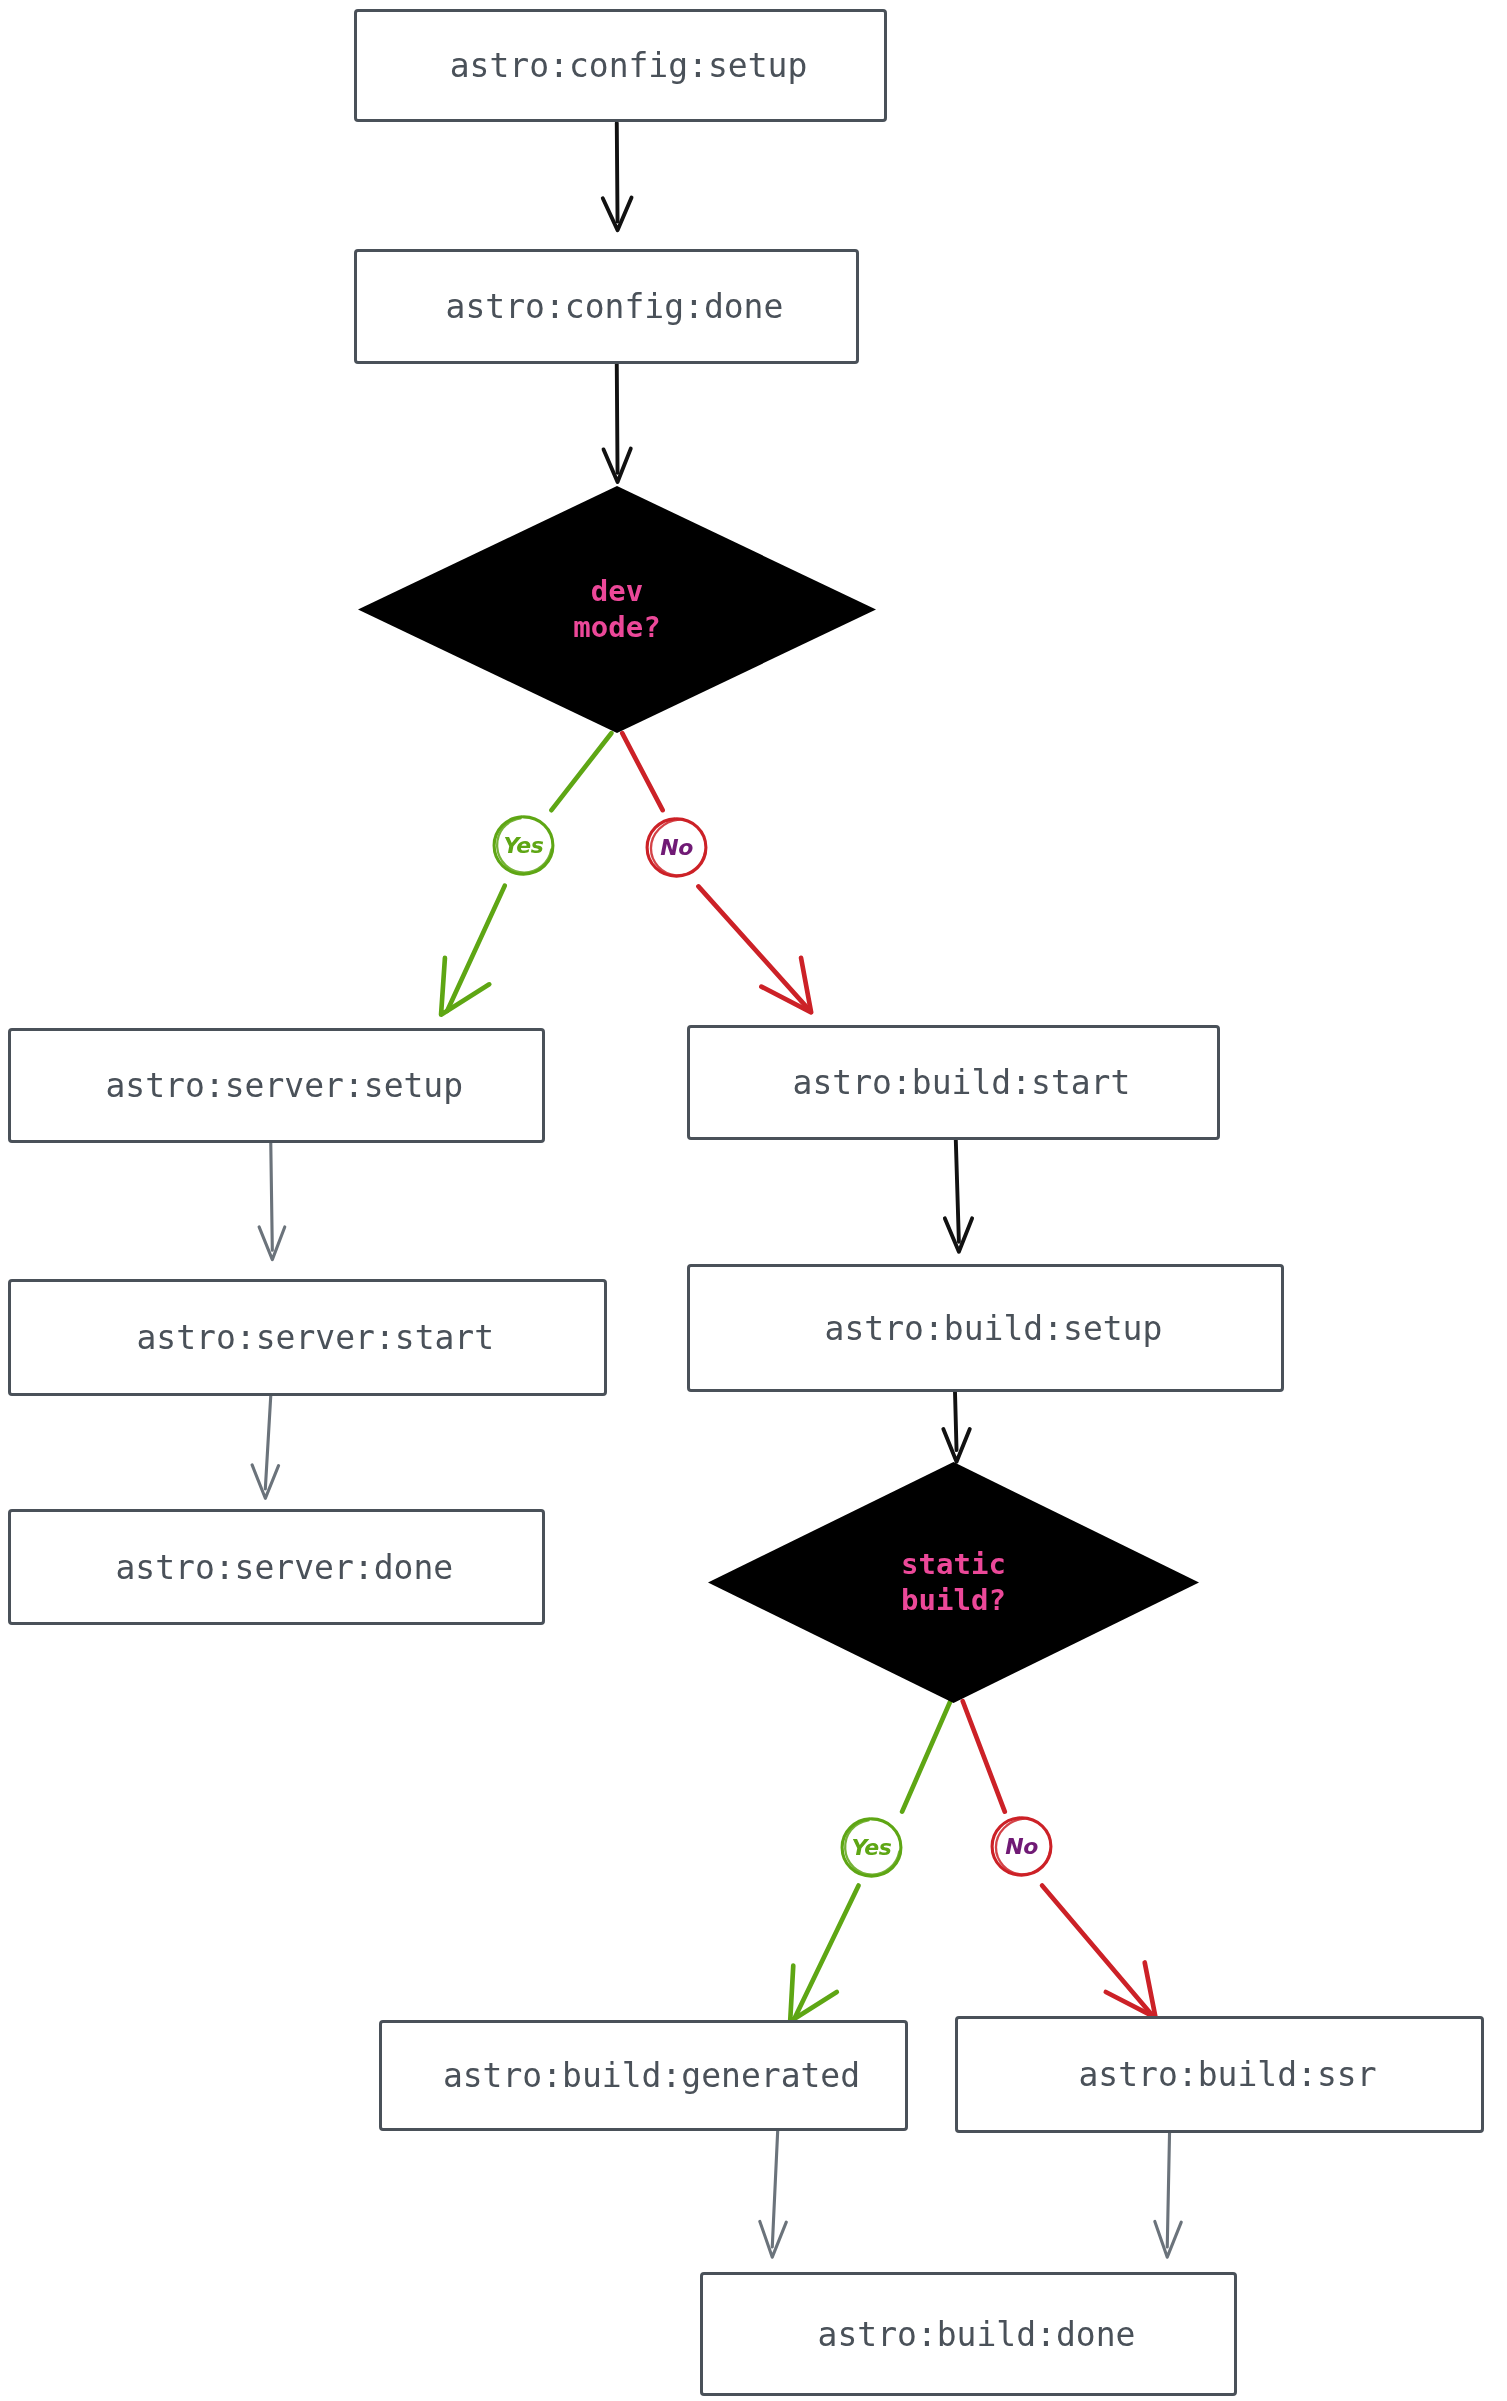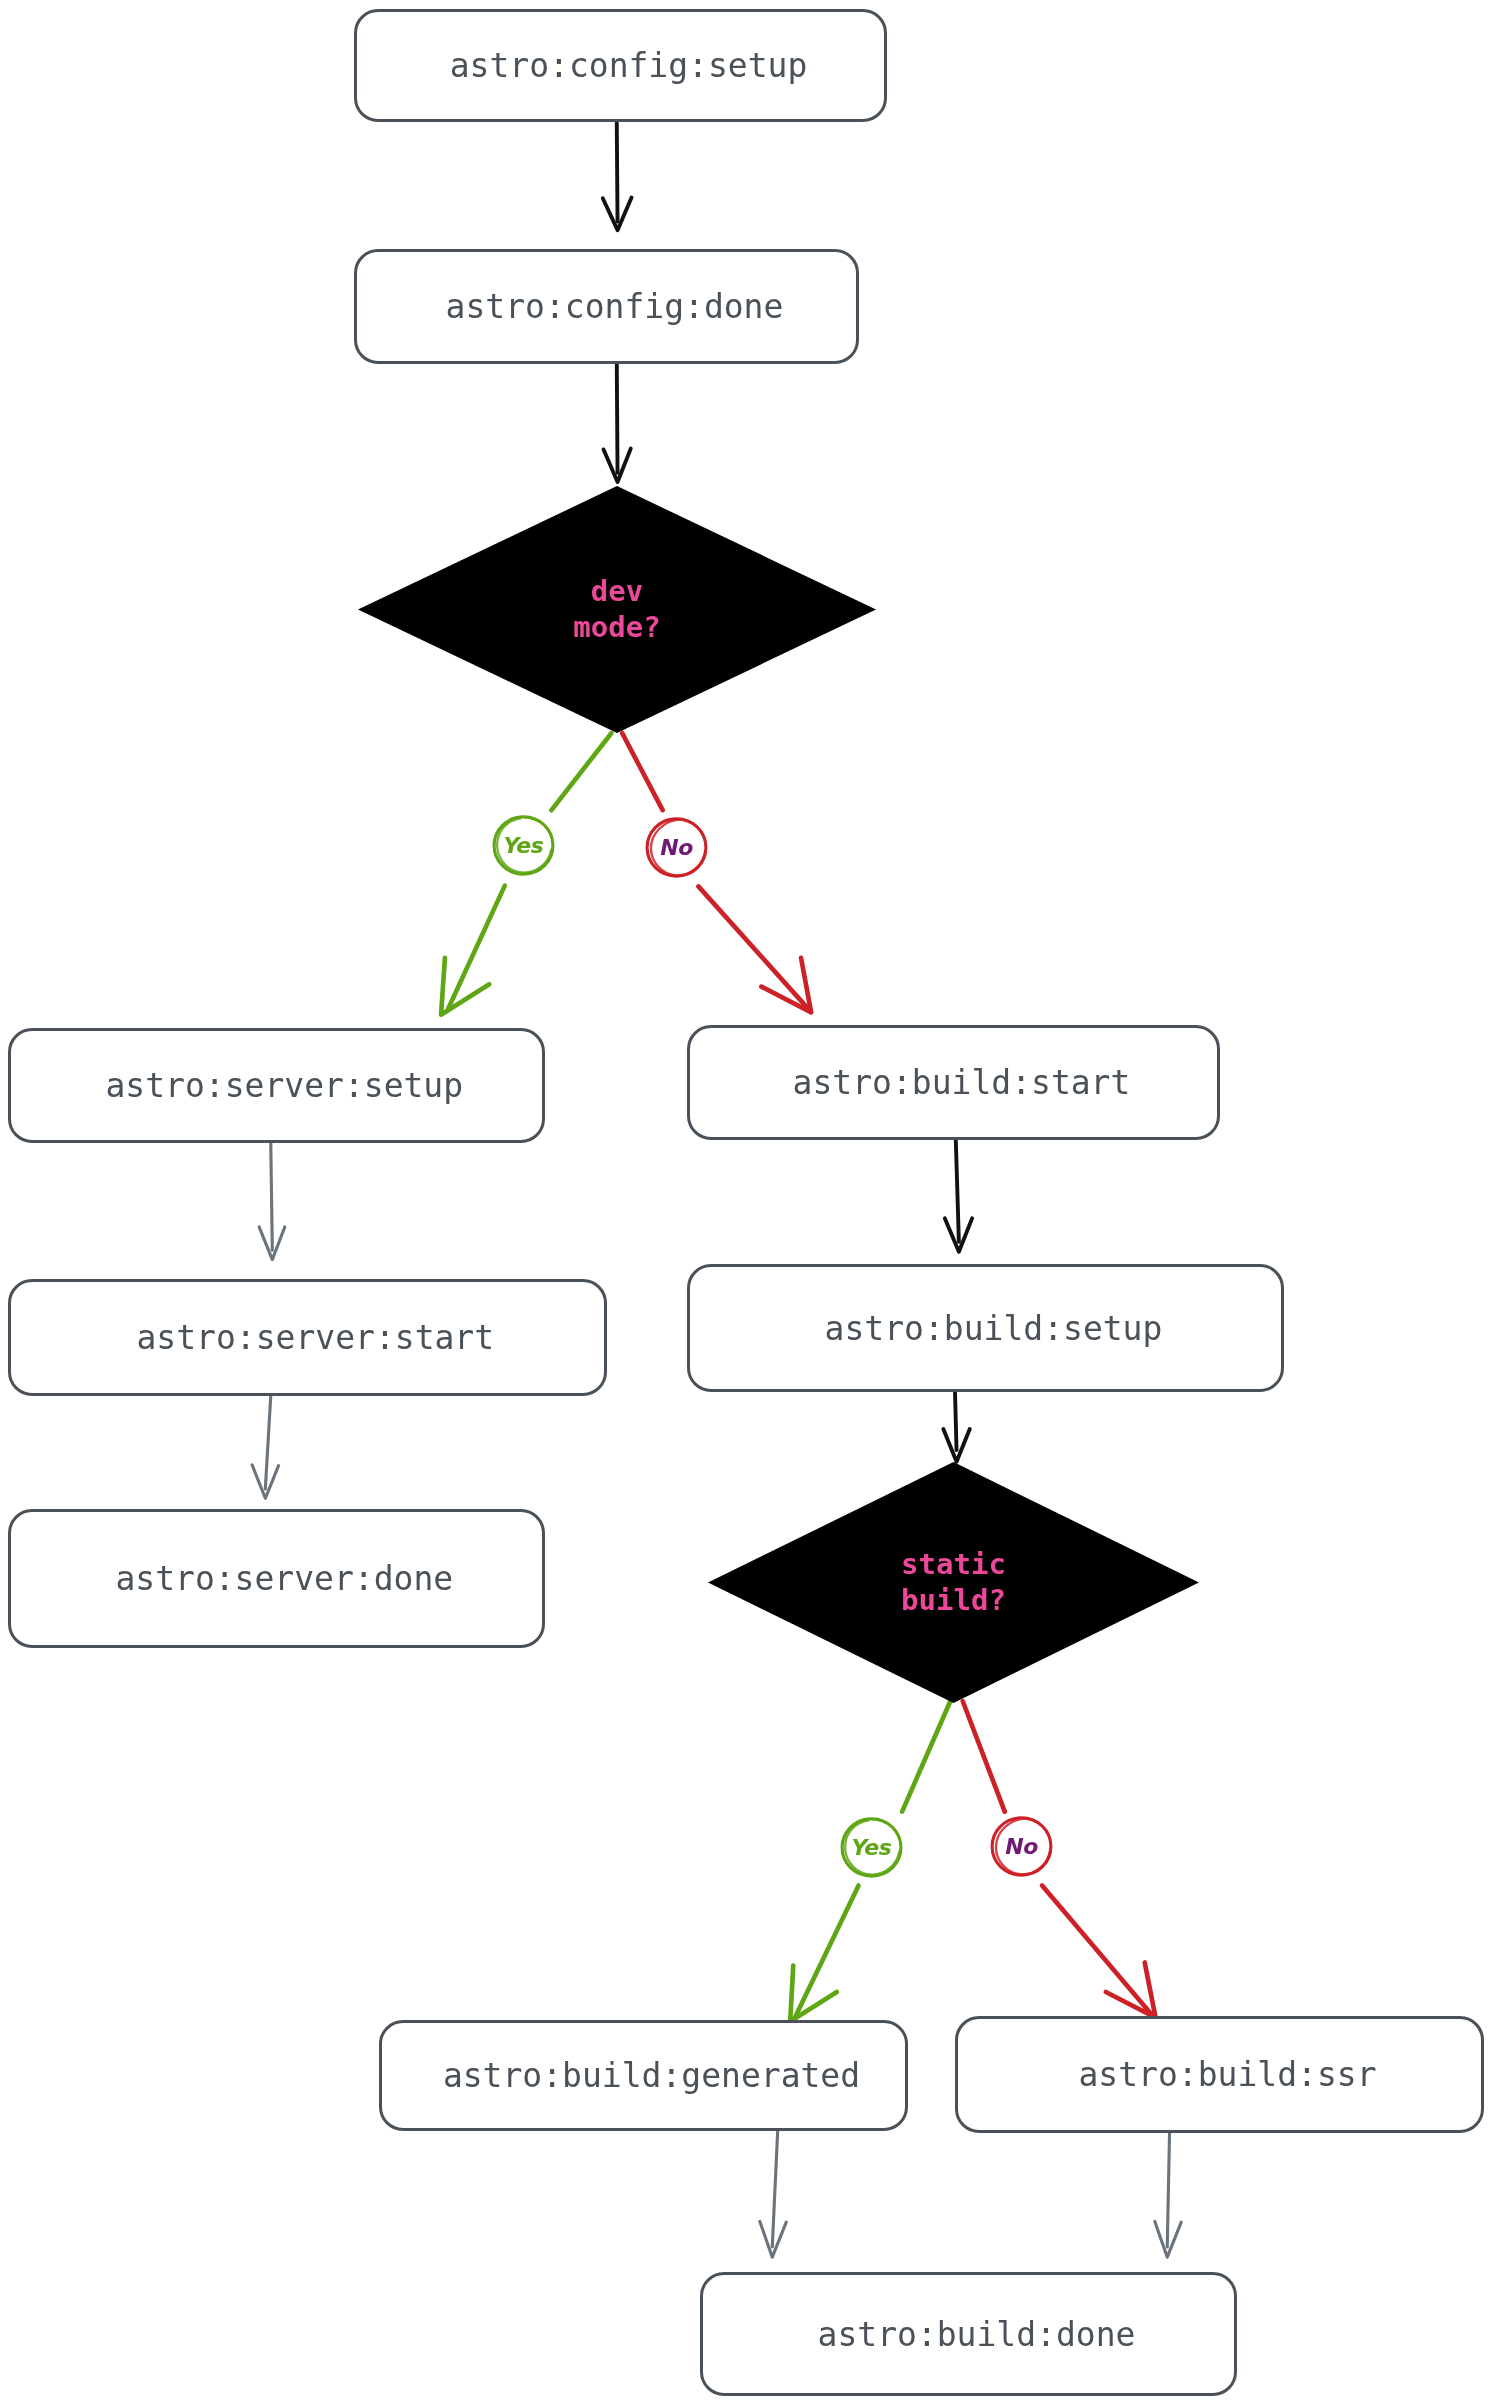--- a/index.html
+++ b/index.html
@@ -23,21 +23,21 @@
     top: 0;
     width: 1508px;
     height: 2401px;
     pointer-events: none;
   }
   .node {
     position: absolute;
     box-sizing: border-box;
     background: #ffffff;
     border: 3.9px solid #4a5159;
-    border-radius: 24px;
+    border-radius: 4px;
     display: flex;
     align-items: center;
     justify-content: center;
     padding-left: 16px;
   }
   .node-label {
     font-family: "DejaVu Sans Mono", monospace;
     font-size: 33px;
     color: #4a5159;
     letter-spacing: 0px;
@@ -199,21 +199,21 @@
   </div>
 
   <div class="node" style="left:7.8px; top:1028px; width:537px; height:115px;">
     <span class="node-label">astro:server:setup</span>
   </div>
 
   <div class="node" style="left:7.8px; top:1279px; width:599px; height:117px;">
     <span class="node-label">astro:server:start</span>
   </div>
 
-  <div class="node" style="left:7.8px; top:1509px; width:537px; height:139px;">
+  <div class="node" style="left:7.8px; top:1509px; width:537px; height:116px;">
     <span class="node-label">astro:server:done</span>
   </div>
 
   <div class="node" style="left:687px; top:1025px; width:533px; height:115px;">
     <span class="node-label">astro:build:start</span>
   </div>
 
   <div class="node" style="left:687px; top:1264px; width:597px; height:128px;">
     <span class="node-label">astro:build:setup</span>
   </div>

